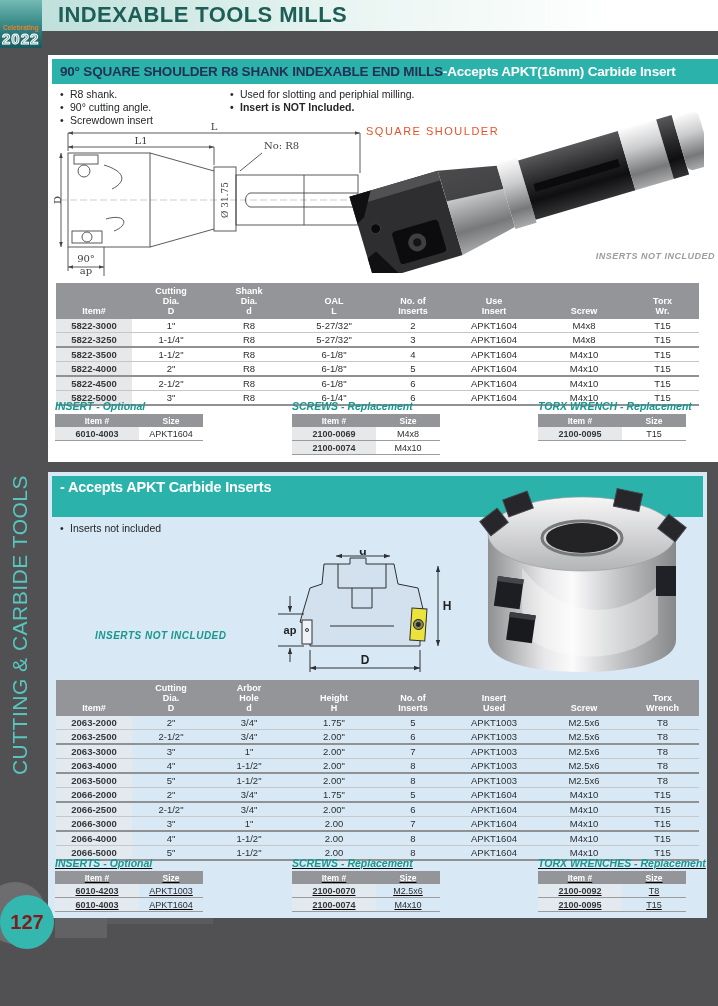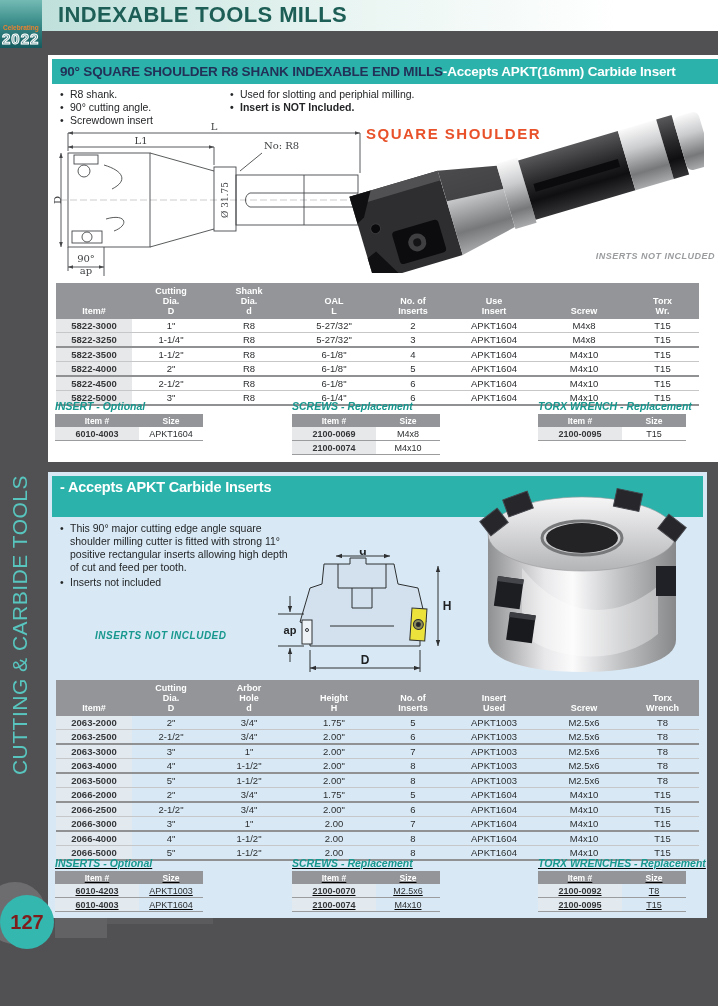--- a/index.html
+++ b/index.html
@@ -42,22 +42,22 @@
   .b1-left{left:12px;top:33px;}
   .b1-right{left:182px;top:33px;}
   .b1-right li:nth-child(2){font-weight:bold;}
   .b2{left:12px;top:50px;width:238px;}
   .b2 li{margin-bottom:2px;}
 
   .diagram1{position:absolute;left:4px;top:66px;}
   .diagram2{position:absolute;left:218px;top:78px;}
   .photo1{position:absolute;left:300px;top:38px;}
   .photo2{position:absolute;left:412px;top:4px;z-index:2;}
-  .photo1-label{position:absolute;left:318px;top:70px;color:#e8512a;font-weight:bold;
-    font-size:15px;letter-spacing:1.5px;z-index:3;}
+  .photo1-label{position:absolute;left:318px;top:70px;color:#e8512a;font-weight:normal;
+    font-size:11px;letter-spacing:1.5px;z-index:3;}
   .photo-note{position:absolute;font-style:italic;font-weight:bold;color:#9a9c9e;
     font-size:9px;letter-spacing:.5px;}
   .note1{right:12px;top:196px;}
   .note2{left:47px;top:158px;color:#17978e;font-size:10px;}
 
   
   .spec{position:absolute;left:8px;border-collapse:collapse;table-layout:fixed;width:643px;font-size:9.5px;}
   .card1 .spec{top:228px;}
   .card2 .spec{top:208px;}
   .spec thead th{background:#939598;color:#fff;font-size:9px;vertical-align:bottom;
@@ -406,21 +406,20 @@
         </table>
     </div>
   </div>
 
   <div class="card card2">
     <div class="sec-header">
       <span class="sec-sub">- Accepts APKT Carbide Inserts</span>
     </div>
 
     <ul class="bullets b2">
-        <li>This 90° major cutting edge angle square shoulder milling cutter is fitted with strong 11° positive rectangular inserts allowing high depth of cut and feed per tooth.</li>
         <li>Inserts not included</li>
       </ul>
     <div class="photo-note note2">INSERTS NOT INCLUDED</div>
 
     <svg class="diagram2" width="190" height="130" viewBox="0 0 190 130">
       <g stroke="#2e3032" stroke-width="1" fill="none">
         <path d="M58,14 L84,14 L84,8 L100,8 L100,14 L128,14 L132,34 L152,38 L160,72 L154,76 L154,96 L44,96 L44,76 L34,72 L44,38 L56,34 Z" fill="#d2e1ed"></path>
         <line x1="72" y1="14" x2="72" y2="38"></line>
           <line x1="120" y1="14" x2="120" y2="38"></line>
         <line x1="72" y1="38" x2="120" y2="38"></line>

